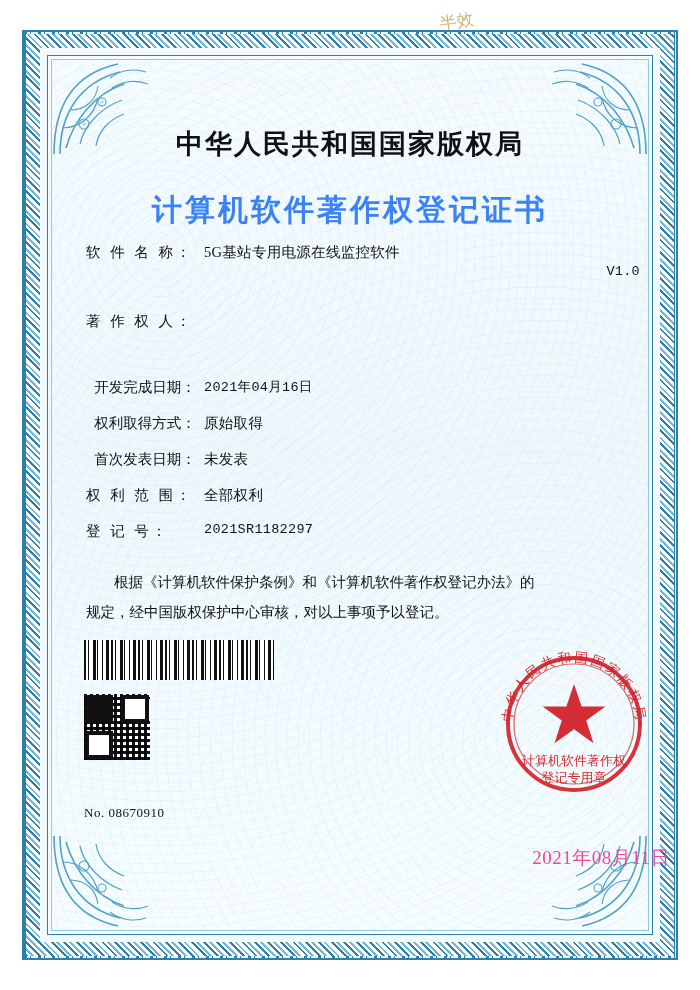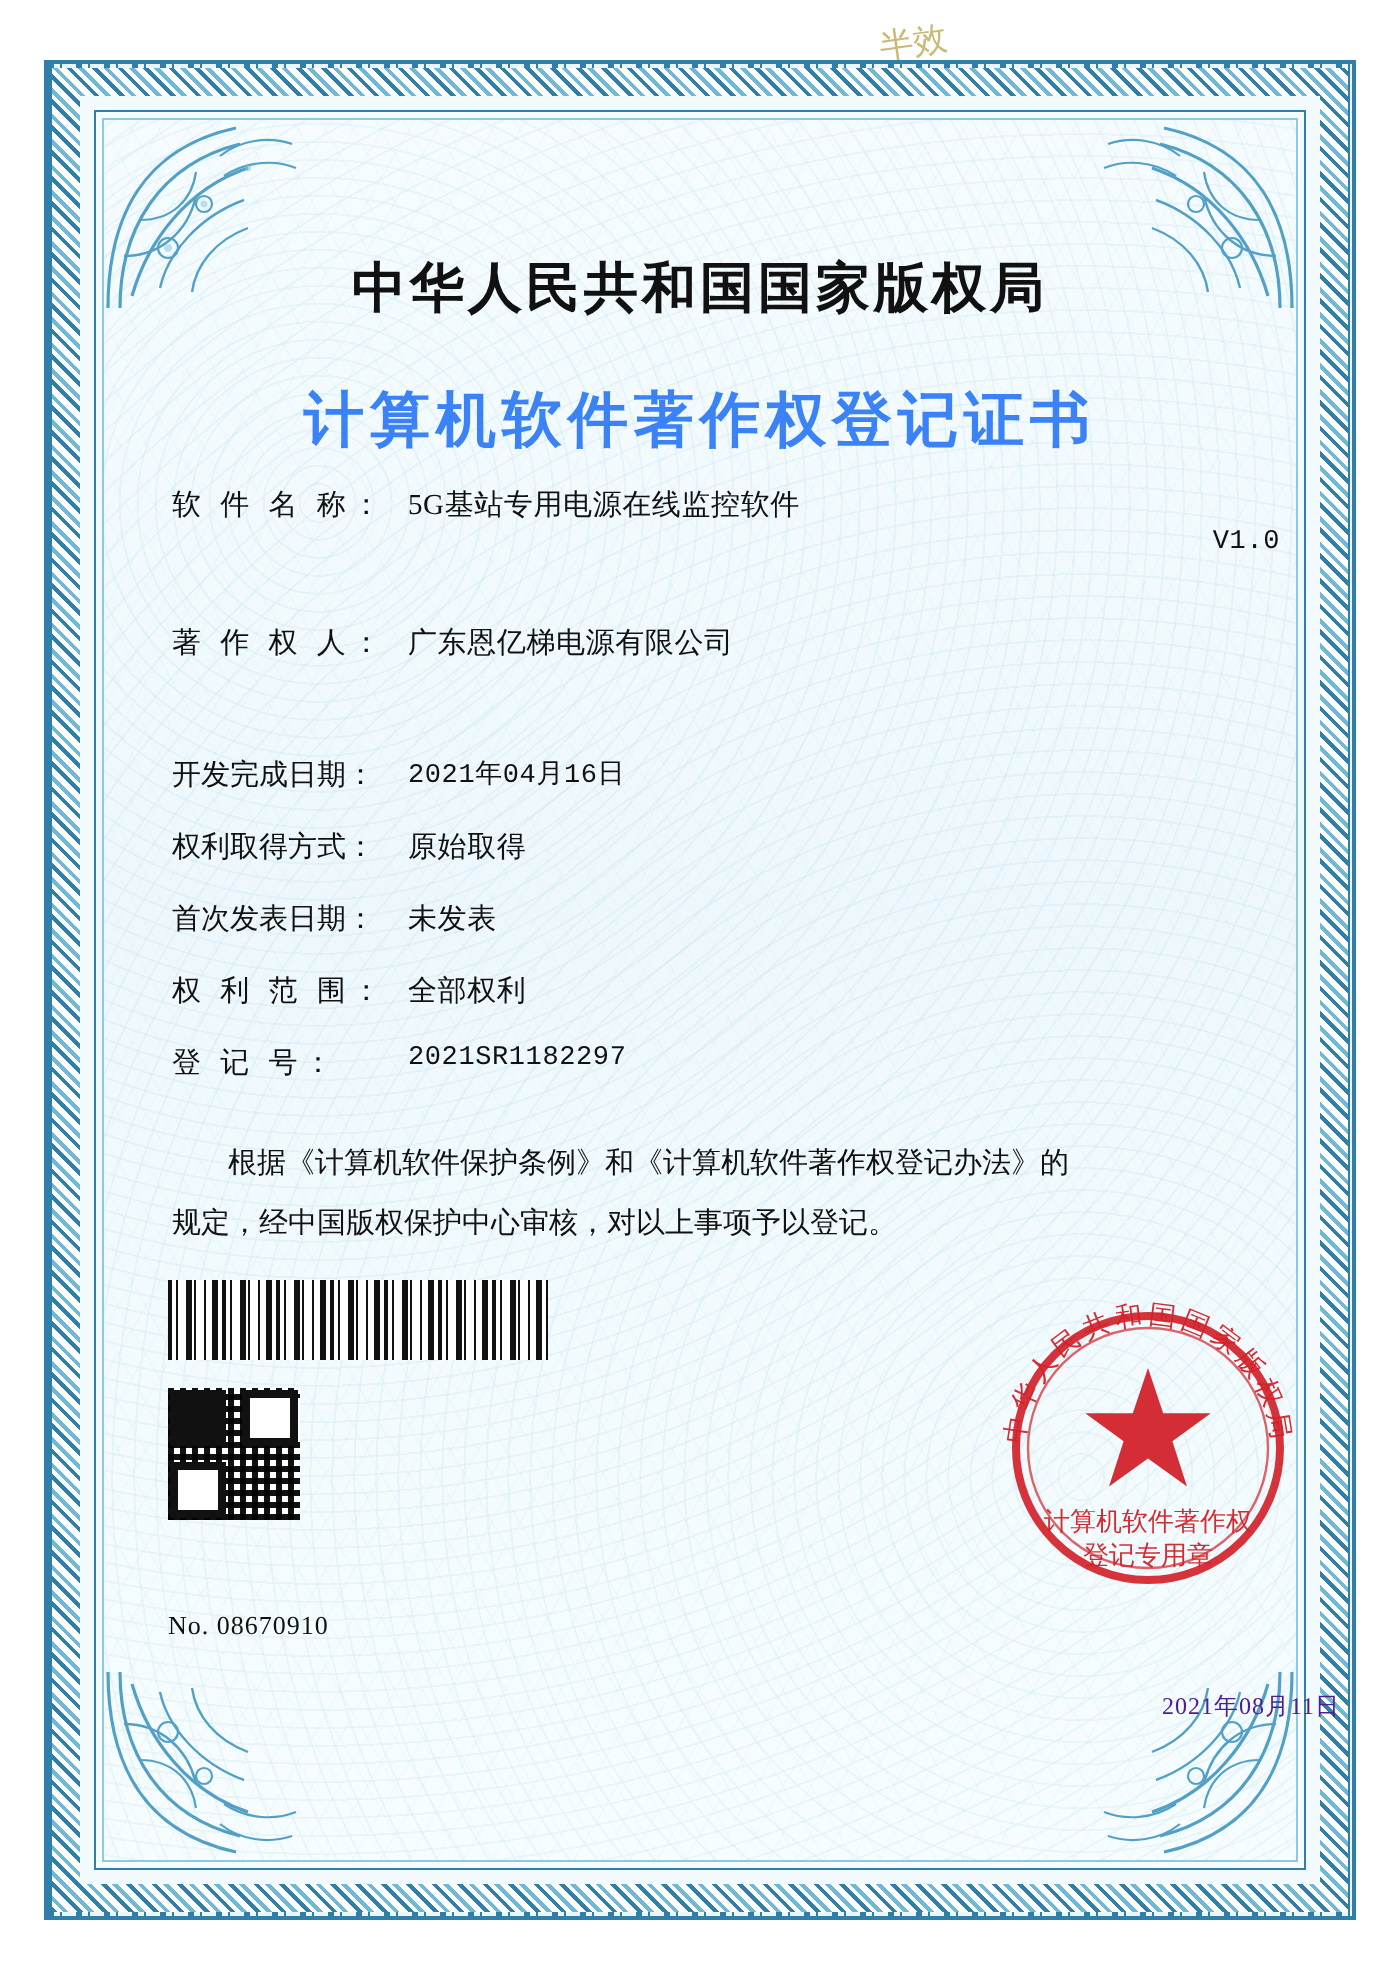--- a/index.html
+++ b/index.html
@@ -153,21 +153,21 @@
     margin-bottom: 7px;
     font-size: 14.5px;
     color: #111;
   }
   .field-label {
     width: 118px;
     flex: 0 0 118px;
     letter-spacing: 3px;
     white-space: nowrap;
   }
-  .field-label.tight { letter-spacing: 0px; }
+  .field-label.tight { letter-spacing: 0px; text-align: center; }
   .field-value {
     flex: 1;
     letter-spacing: 0.3px;
   }
   .field-value .ver {
     display: block;
     font-family: "Liberation Mono", monospace;
     font-size: 13.5px;
     margin-top: 2px;
     text-align: right;
@@ -242,22 +242,22 @@
     top: 805px;
     font-size: 13px;
     font-family: Liberation Serif, serif;
     color: #111;
     letter-spacing: 0.5px;
   }
   .issue-date {
     position: absolute;
     right: 30px;
     top: 845px;
-    font-size: 12px;
-    color: #4c1d95;
+    font-size: 19px;
+    color: #ec4899;
     letter-spacing: 0.5px;
   }
 
   
   .seal {
     position: absolute;
     right: 42px;
     top: 640px;
     width: 168px;
     height: 168px;
@@ -377,21 +377,20 @@
         <div class="field-value">
           <span>5G基站专用电源在线监控软件</span>
           <span class="ver">V1.0</span>
         </div>
       </div>
 
       <div class="gap-lg"></div>
 
       <div class="field-row">
         <div class="field-label">著 作 权 人：</div>
-        <div class="field-value">广东恩亿梯电源有限公司</div>
       </div>
 
       <div class="gap-lg"></div>
       <div class="gap-md"></div>
 
       <div class="rows-block">
         <div class="field-row">
           <div class="field-label tight">开发完成日期：</div>
           <div class="field-value mono">2021年04月16日</div>
         </div>

